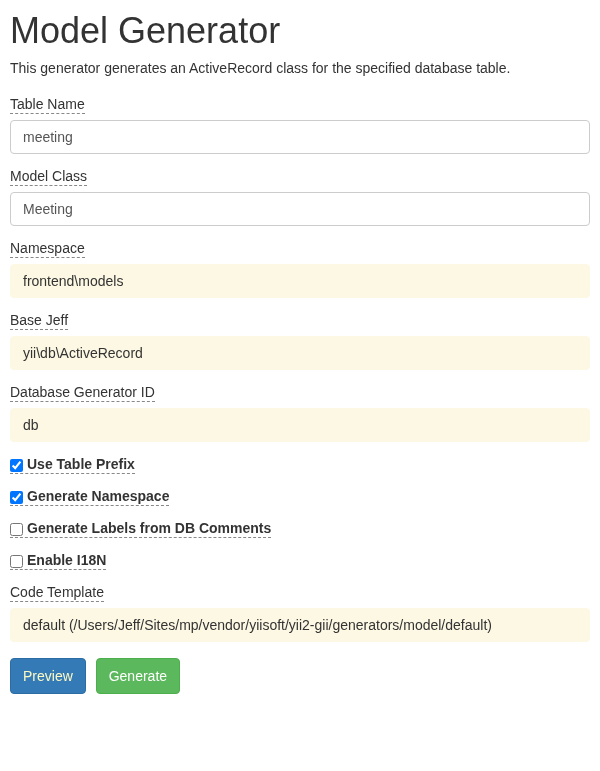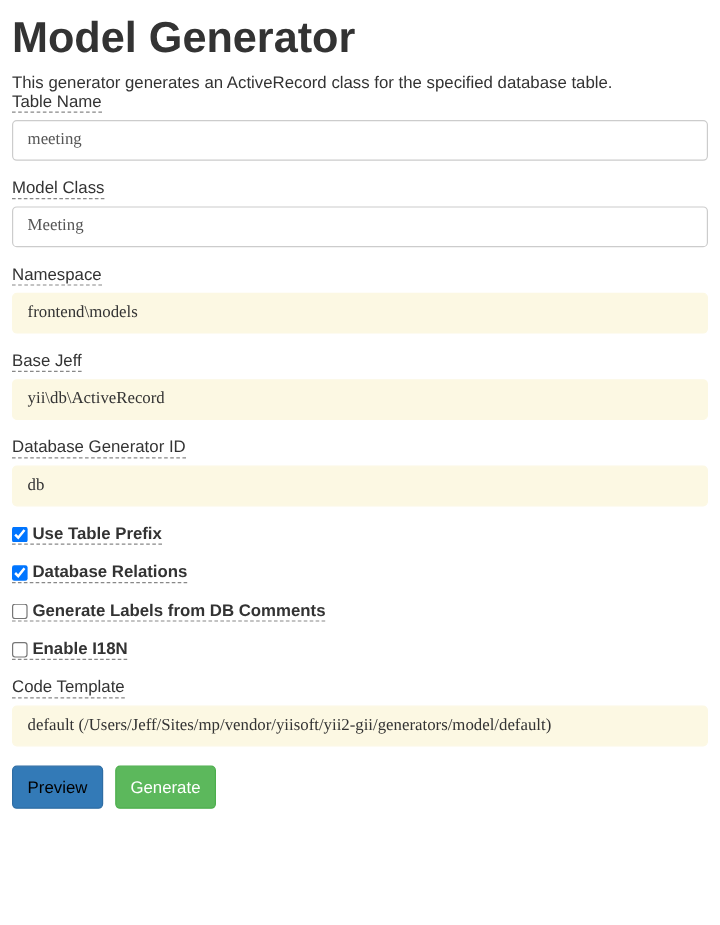--- a/index.html
+++ b/index.html
@@ -10,28 +10,28 @@
     body {
       font-family: "Helvetica Neue", Helvetica, Arial, sans-serif;
       font-size: 14px;
       color: #333;
       background: #fff;
       padding: 10px 10px 20px 10px;
       width: 600px;
     }
     h1 {
       font-size: 36px;
-      font-weight: 700;
+      font-weight: 400;
       color: #333;
       margin-bottom: 8px;
     }
     .description {
       font-size: 14px;
       color: #333;
-      margin-bottom: 0;
+      margin-bottom: 20px;
     }
     .form-group {
       margin-bottom: 14px;
     }
     .form-label {
       display: inline-block;
       font-weight: 400;
       color: #333;
       margin-bottom: 6px;
       border-bottom: 1px dashed #888;
@@ -43,21 +43,20 @@
       display: block;
       width: 100%;
       height: 34px;
       padding: 6px 12px;
       font-size: 14px;
       line-height: 1.42857143;
       color: #555;
       background-color: #fff;
       border: 1px solid #ccc;
       border-radius: 4px;
-      font-family: Liberation Serif, serif;
     }
     .form-control.sticky {
       background-color: #fcf8e3;
       border: 1px solid #fcf8e3;
       color: #333;
     }
     .checkbox-group {
       margin-bottom: 14px;
     }
     .checkbox-label {
@@ -80,21 +79,21 @@
       line-height: 1.42857143;
       text-align: center;
       white-space: nowrap;
       vertical-align: middle;
       cursor: pointer;
       border: 1px solid transparent;
       border-radius: 4px;
       margin-right: 6px;
     }
     .btn-primary {
-      color: #000000;
+      color: #fef9c3;
       background-color: #337ab7;
       border-color: #2e6da4;
     }
     .btn-success {
       color: #fff;
       background-color: #5cb85c;
       border-color: #4cae4c;
     }
     .form-actions {
       margin-top: 16px;
@@ -132,21 +131,21 @@
 </div>
 
 <div class="checkbox-group">
   <label class="checkbox-label">
     <input type="checkbox" checked="" style=""><span>Use Table Prefix</span>
   </label>
 </div>
 
 <div class="checkbox-group">
   <label class="checkbox-label">
-    <input type="checkbox" checked="" style=""><span>Database Relations</span>
+    <input type="checkbox" checked="" style=""><span>Generate Namespace</span>
   </label>
 </div>
 
 <div class="checkbox-group">
   <label class="checkbox-label">
     <input type="checkbox" style=""><span>Generate Labels from DB Comments</span>
   </label>
 </div>
 
 <div class="checkbox-group">

